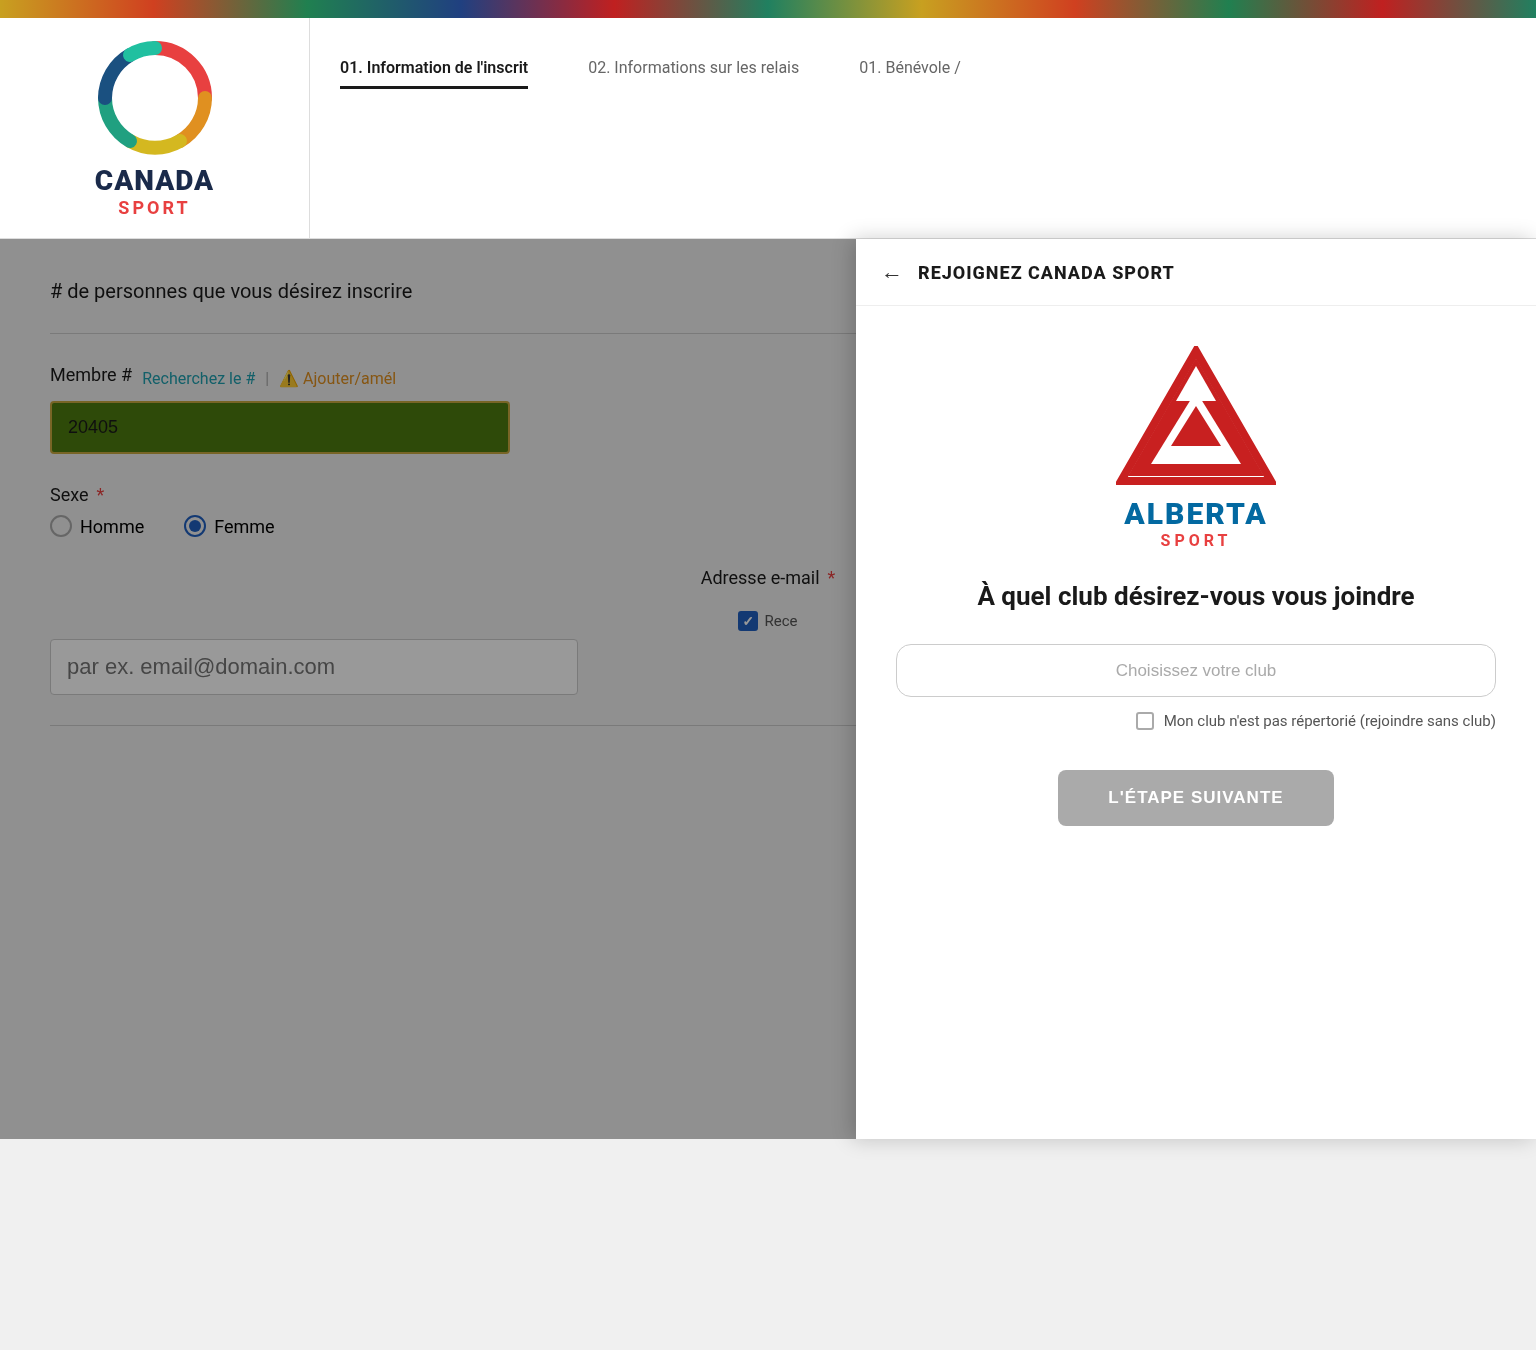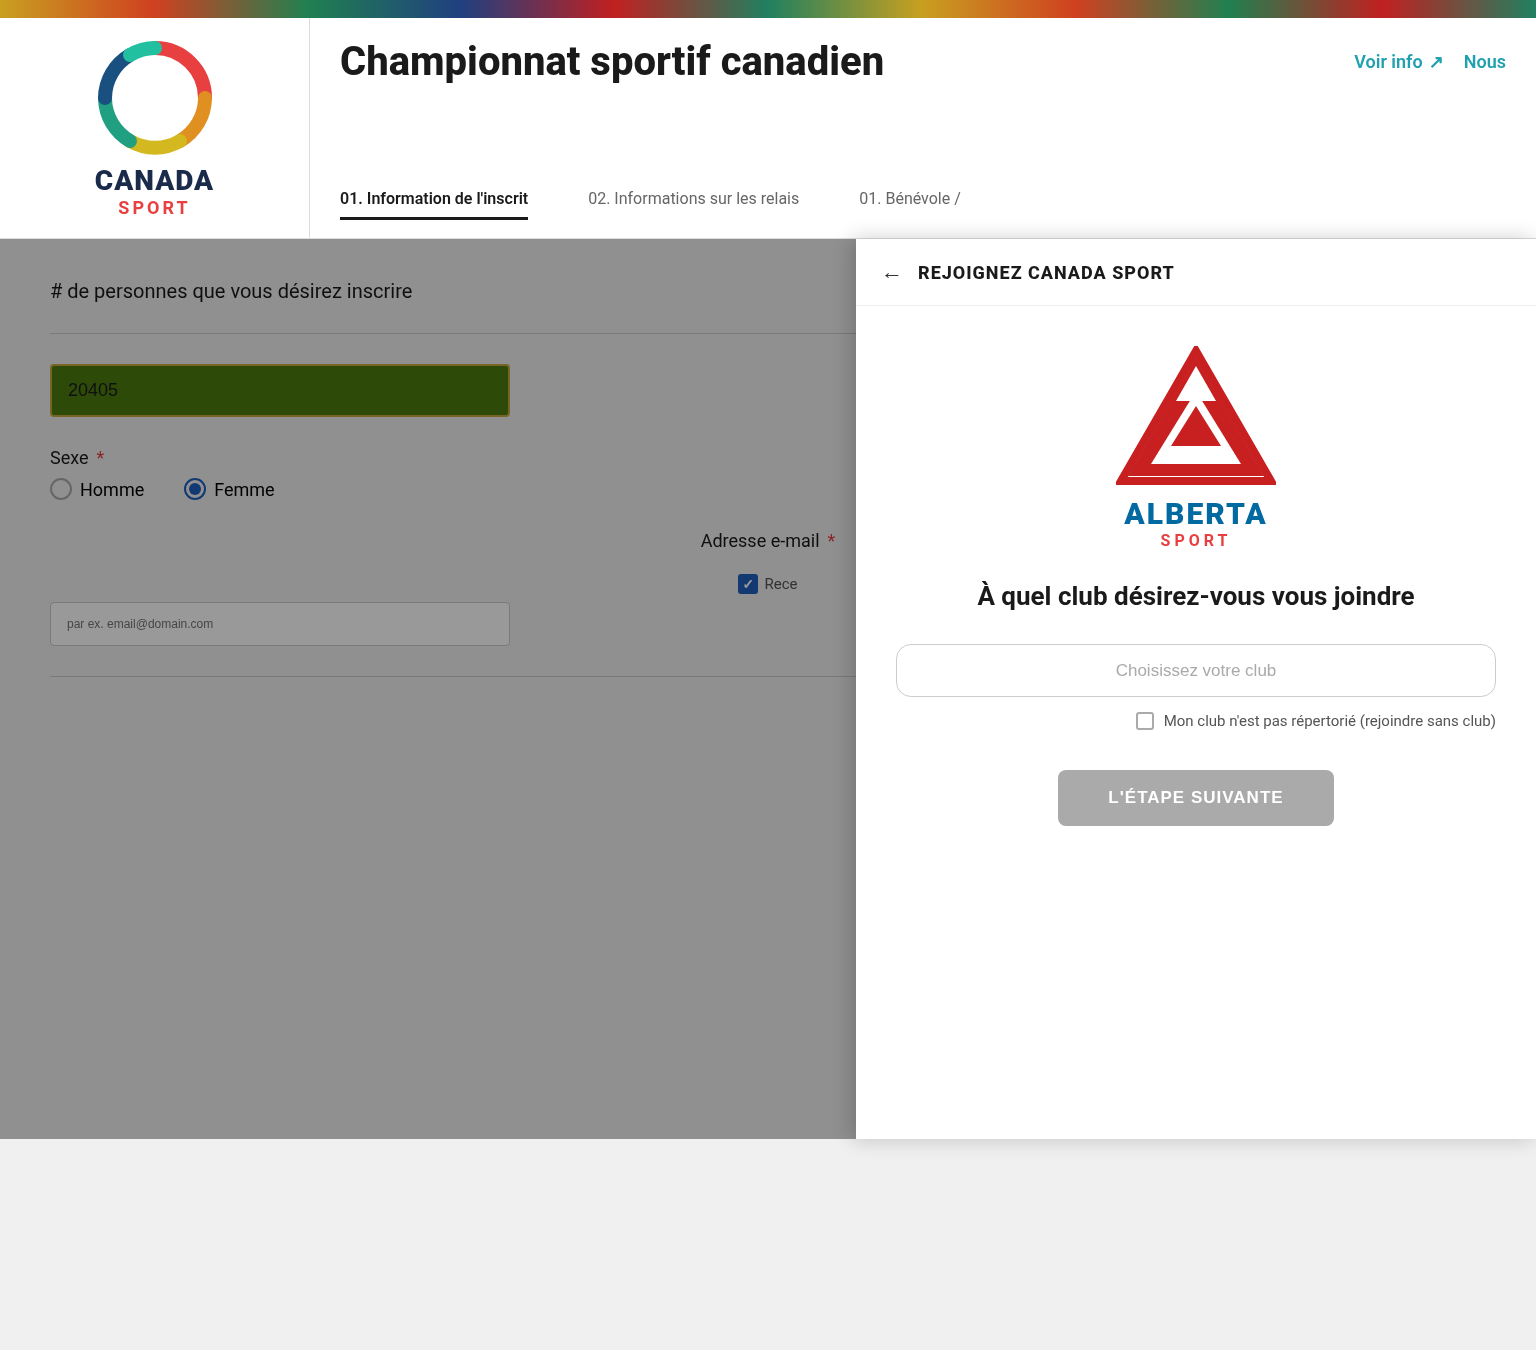--- a/index.html
+++ b/index.html
@@ -211,23 +211,23 @@
       width: 460px;
       padding: 14px 16px;
       font-size: 18px;
       border: 2px solid #c8a840;
       border-radius: 4px;
       background: #4d7c0f;
       color: #1a1a1a;
     }
 
     .text-input-placeholder {
-      width: 460px;
+      width: 528px;
       padding: 14px 16px;
-      font-size: 12px;
+      font-size: 22px;
       border: 1px solid #ccc;
       border-radius: 4px;
       background: white;
       color: #aaa;
     }
 
     .radio-group {
       display: flex;
       gap: 40px;
       margin-top: 10px;
@@ -471,30 +471,20 @@
           <path d="M35,17 A50,50 0 0,1 60,10" stroke="#20c0a0" stroke-width="14" fill="none" stroke-linecap="round"></path>
         </svg>
         <div class="logo-text">
           <span class="logo-canada">CANADA</span>
           <span class="logo-sport">SPORT</span>
         </div>
       </div>
     </div>
 
     <div class="header-right">
-      <div class="header-top">
-        <h1 class="event-title">Championnat sportif canadien</h1>
-        <div class="header-actions">
-          <a class="btn-voir-info">
-            <span>Voir info</span>
-            <span>↗</span>
-          </a>
-          <span class="btn-nous">Nous</span>
-        </div>
-      </div>
 
       <div class="tabs">
         <div class="tab active">
           <span>01. Information de l'inscrit</span>
         </div>
         <div class="tab">
           <span>02. Informations sur les relais</span>
         </div>
         <div class="tab">
           <span>01. Bénévole /</span>
@@ -503,20 +493,29 @@
     </div>
   </div>
 
   <div class="main-content">
 
     <div class="section-label"># de personnes que vous désirez inscrire</div>
 
     <hr class="form-divider">
 
     <div class="field-group">
+      <div class="member-row">
+        <span class="field-label">Membre #</span>
+        <a class="link-recherchez">Recherchez le #</a>
+        <span class="separator">|</span>
+        <span class="link-ajouter">
+          <span>⚠️</span>
+          <span>Ajouter/amél</span>
+        </span>
+      </div>
       <input class="text-input" type="text" value="20405" style="">
     </div>
 
     <div class="field-group">
       <div class="field-label">
         <span>Sexe</span>
         <span class="required-star">*</span>
       </div>
       <div class="radio-group">
         <label class="radio-item">

